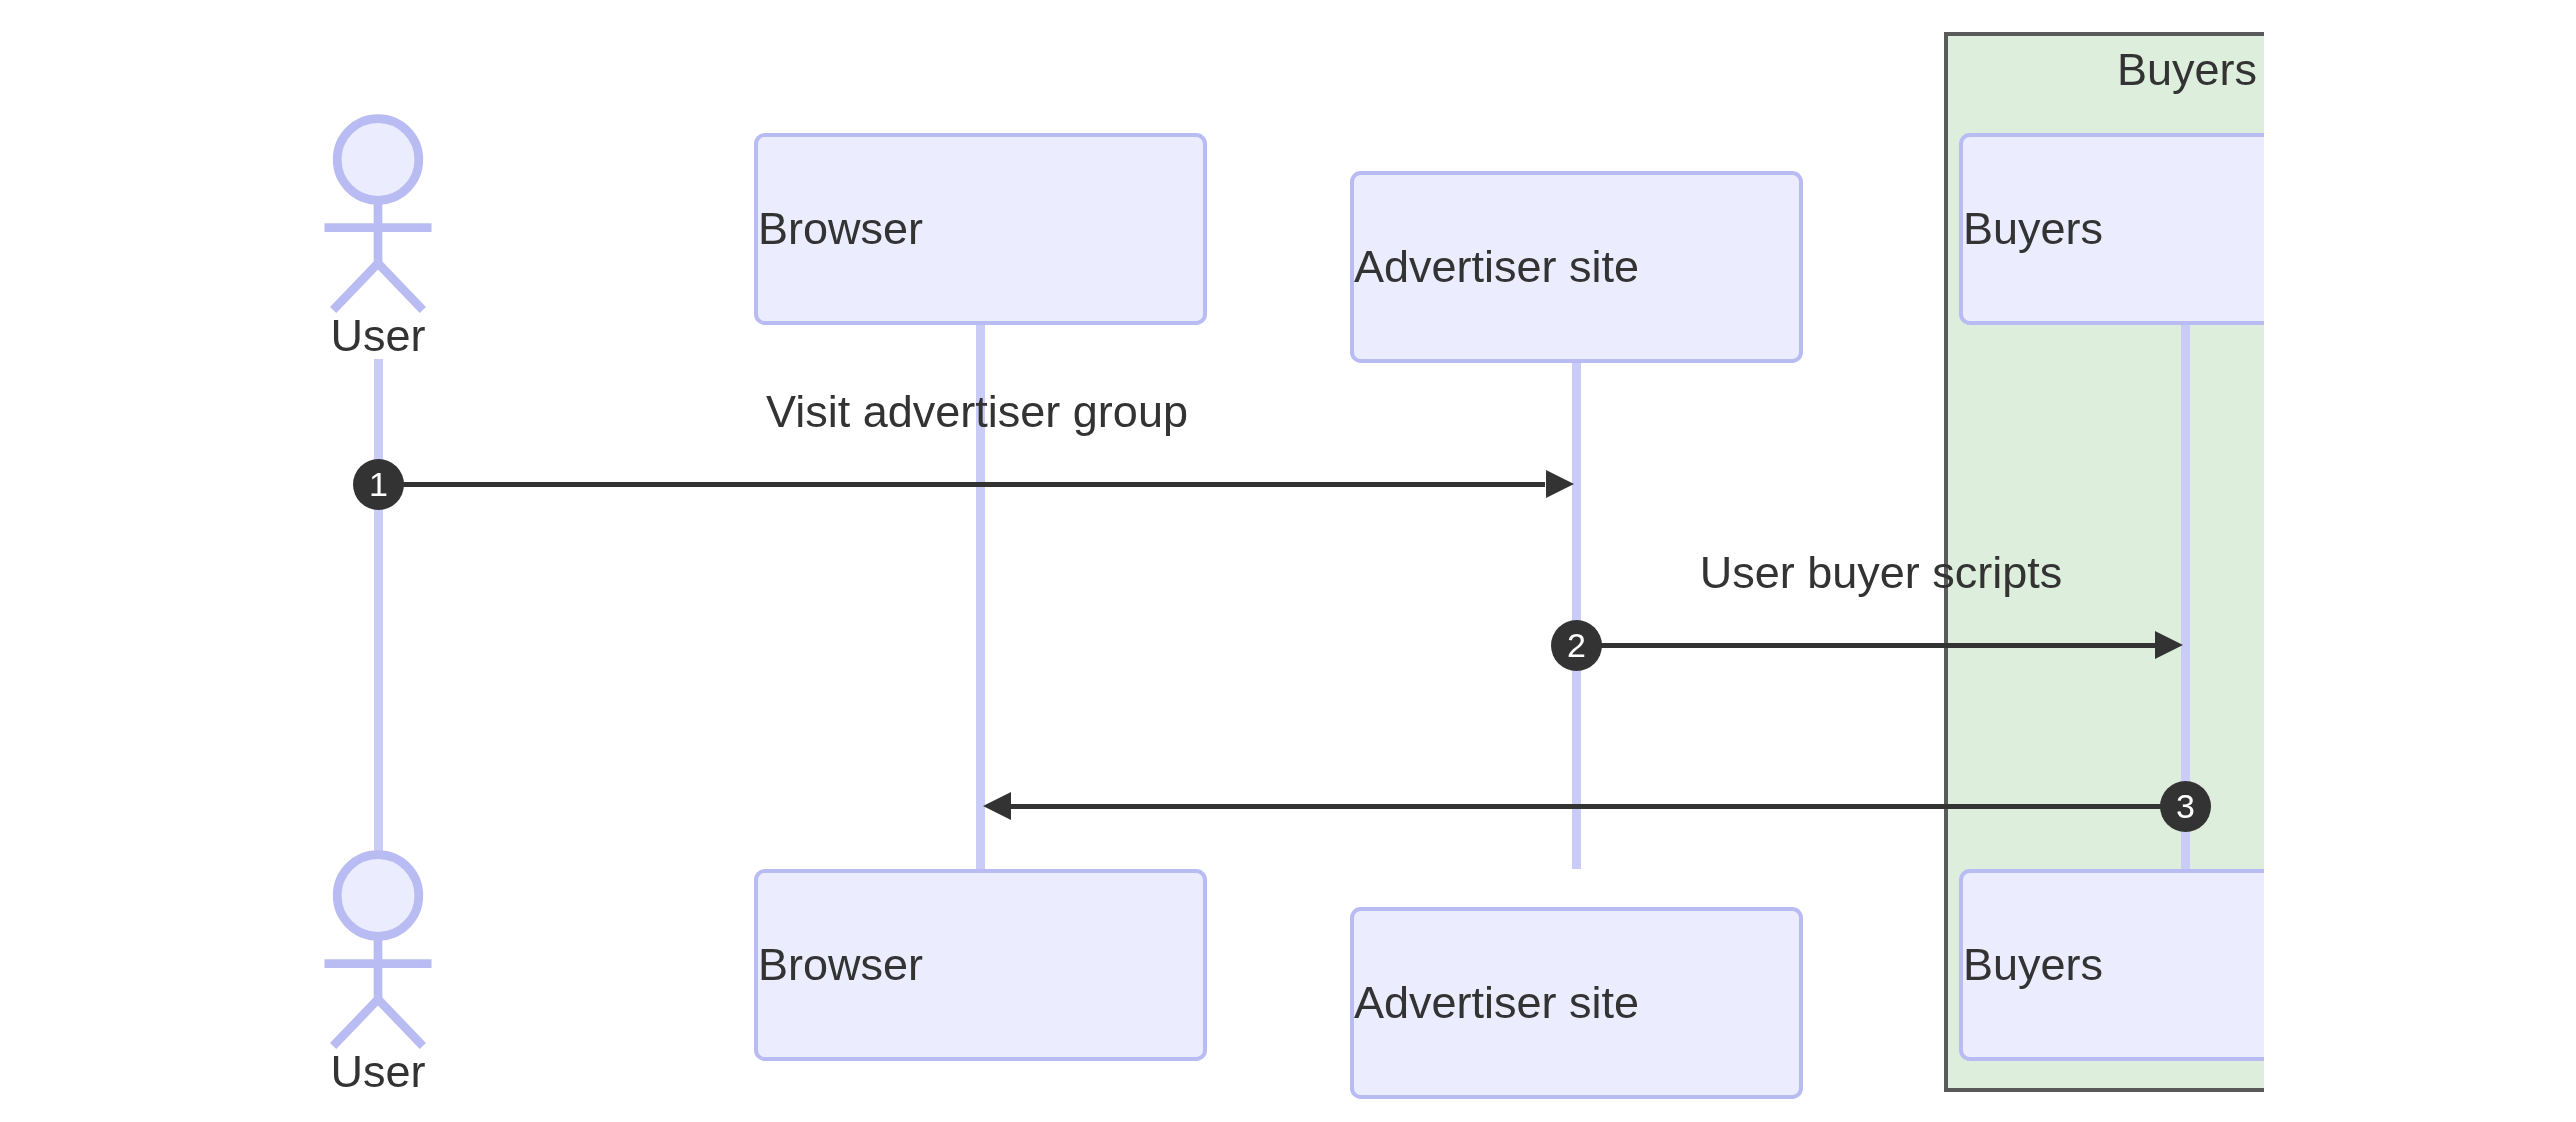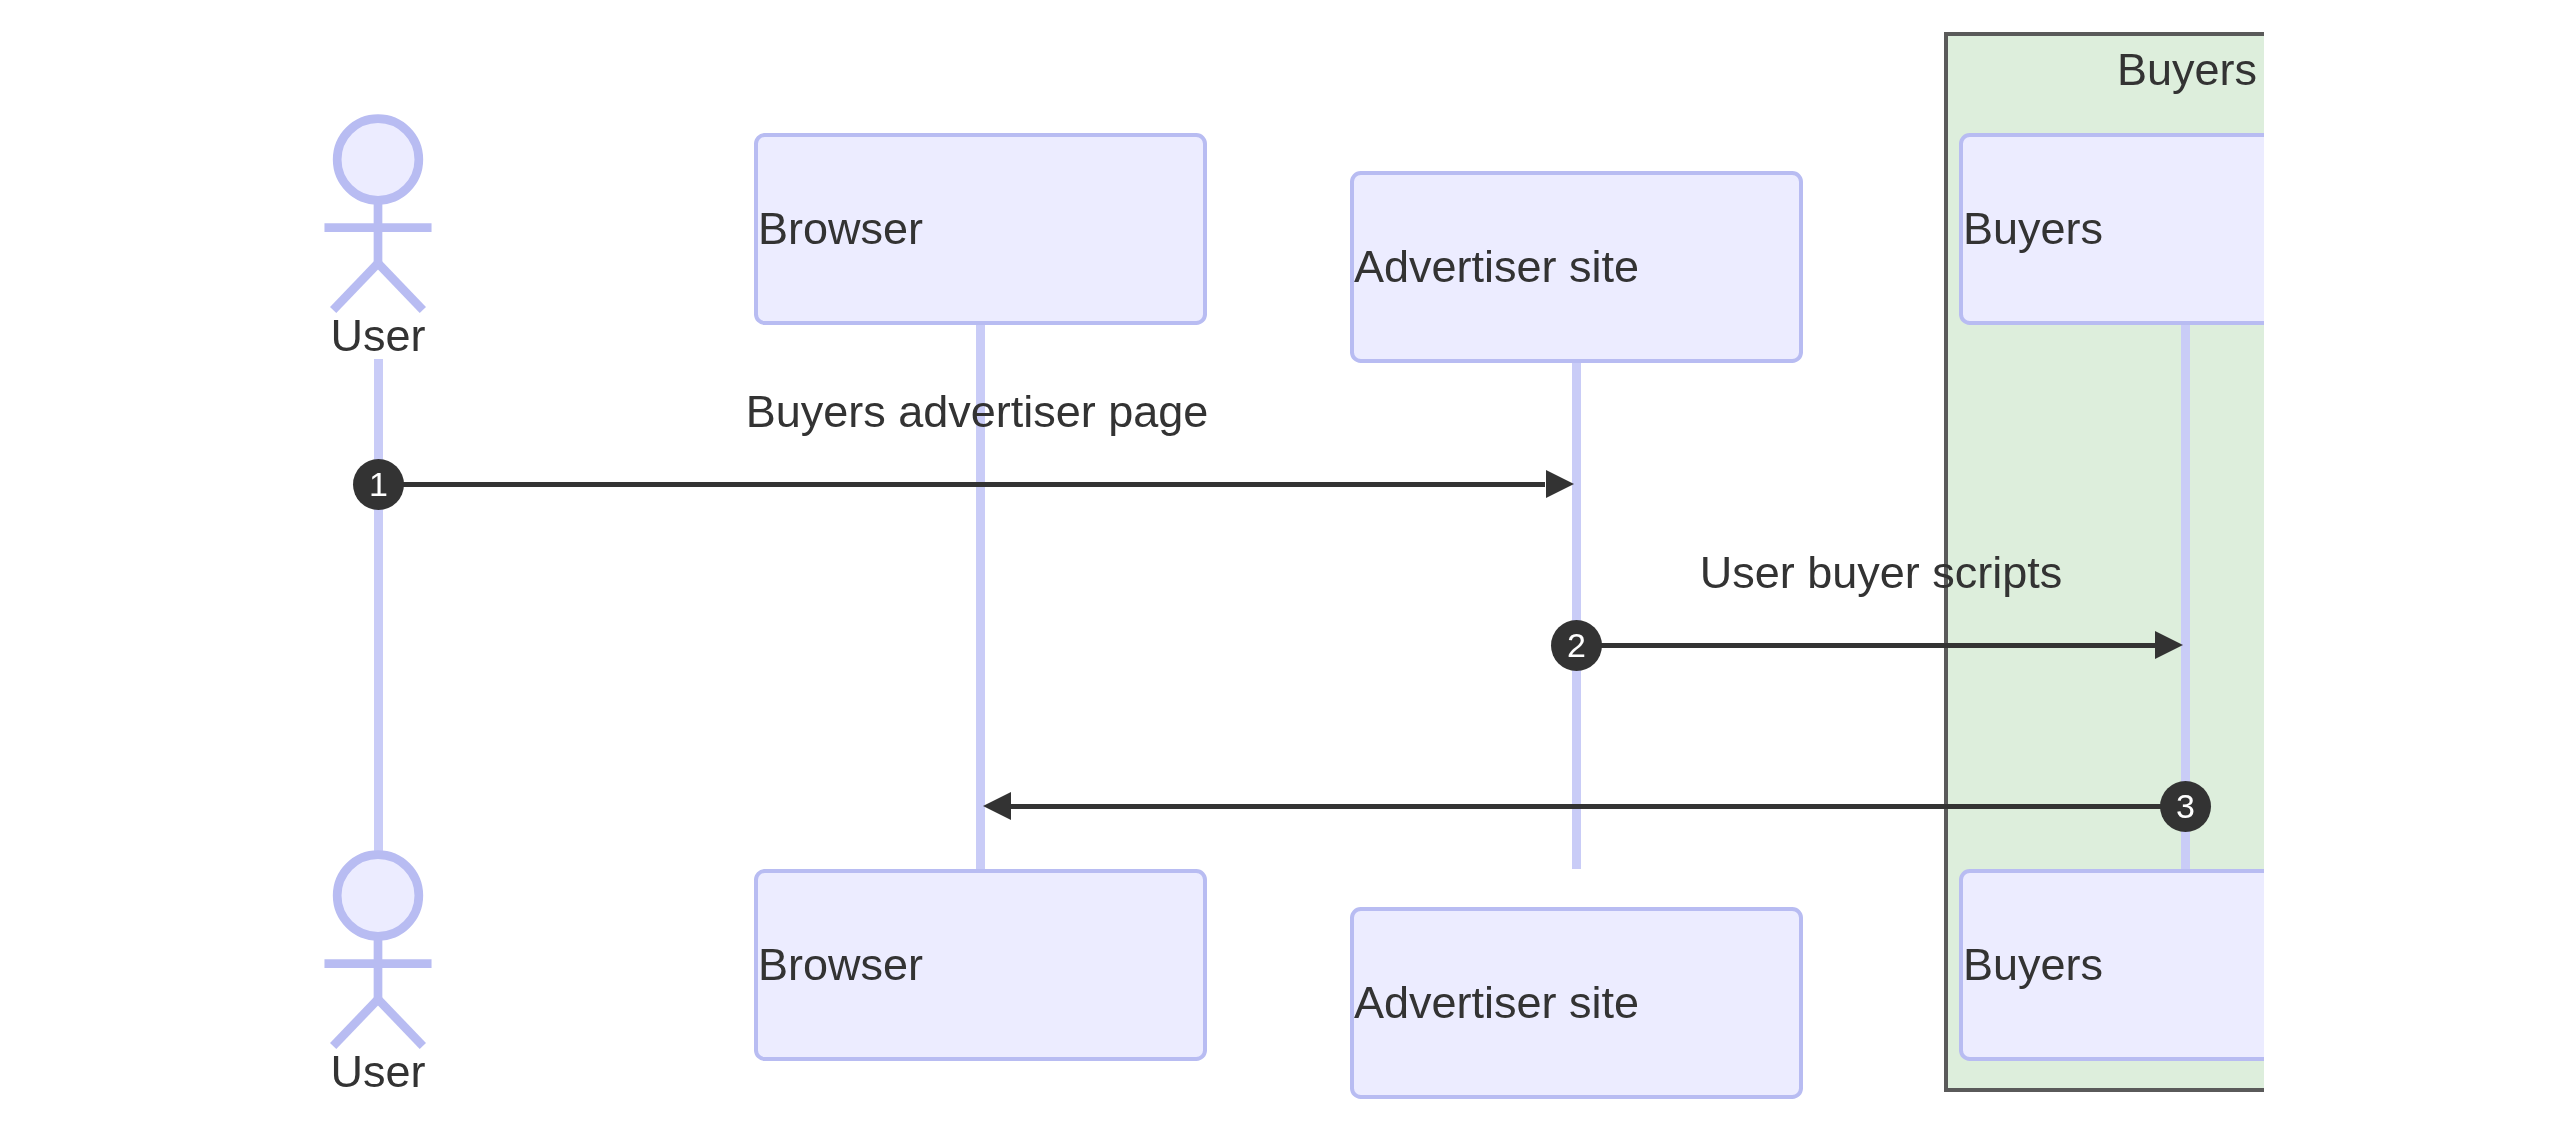--- a/index.html
+++ b/index.html
@@ -103,21 +103,21 @@
   <div class="pbox row-top col-browser">
     <span>Browser</span>
   </div>
   <div class="pbox row-top col-advertiser">
     <span>Advertiser site</span>
   </div>
   <div class="pbox row-top col-buyers">
     <span>Buyers</span>
   </div>
 
-  <div class="msg-text m1-text">Buyers advertiser page</div>
+  <div class="msg-text m1-text">Visit advertiser group</div>
   <div class="msg-line m1-line"></div>
   <div class="arrow-right m1-head"></div>
   <div class="seq-num m1-num">
     <span>1</span>
   </div>
 
   <div class="msg-text m2-text">User buyer scripts</div>
   <div class="msg-line m2-line"></div>
   <div class="arrow-right m2-head"></div>
   <div class="seq-num m2-num">

